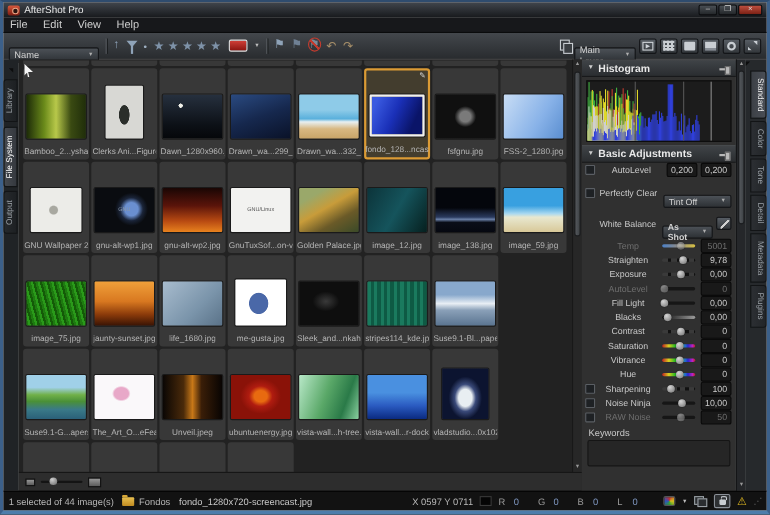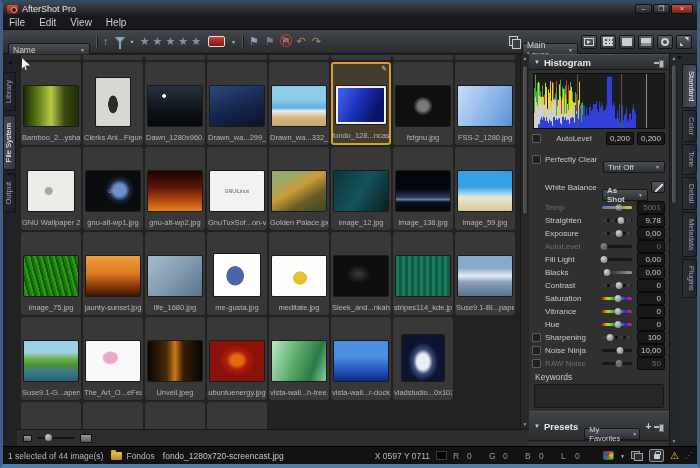--- a/index.html
+++ b/index.html
@@ -102,21 +102,21 @@
   .fold{font-size:6px;color:#cccccc;}
   .pin{margin-left:auto;width:11px;height:9px;position:relative;}
   .pin::before{content:"";position:absolute;right:4px;top:4px;width:6px;height:2px;background:#b8b8b8;}
   .pin::after{content:"";position:absolute;right:0;top:2px;width:3px;height:6px;background:#b8b8b8;border:1px solid #6a6a6a;}
   .hist{flex:0 0 56px;margin:3px 4px;background:#1c1c1c;border:1px solid #0d0d0d;}
   .hist svg{display:block;width:100%;height:100%;}
   .adj-row{flex:0 0 13px;display:flex;align-items:center;padding:0 4px 0 3px;gap:3px;color:#c9c9c9;font-size:8px;}
   .adj-row.disabled .adj-label,.adj-row.disabled .val{color:#6e6e6e;}
   .cbslot{width:10px;flex:0 0 10px;display:flex;}
   .cb{width:9px;height:9px;background:#1e2124;border:1px solid #5a5e63;border-radius:1px;}
-  .adj-label{flex:0 0 auto;text-align:left;white-space:nowrap;}
+  .adj-label{flex:0 0 auto;text-align:center;white-space:nowrap;}
   .lblw{width:52px;flex:0 0 52px;}
   .track{height:3px;flex:1;background:#161616;border-radius:2px;position:relative;margin:0 2px;}
   .track.dash{background:repeating-linear-gradient(90deg,#3a3a3a 0 5px,#111 5px 8px);}
   .track.temp{background:linear-gradient(90deg,#4a80c8,#8a8a8a 45%,#d8c040);}
   .track.rainbow{background:linear-gradient(90deg,#c02020,#d8d020 20%,#20b820 40%,#20c0c0 60%,#2828d0 78%,#c020c0 92%,#c02020);}
   .track.fade{background:linear-gradient(90deg,#0d0d0d,#9a9a9a);}
   .handle{position:absolute;width:7px;height:7px;border-radius:50%;top:-2px;transform:translateX(-50%);
           background:radial-gradient(circle at 35% 30%,#d5d5d5,#8a8a8a 75%);box-shadow:0 0 1px #000;}
   .val{width:28px;flex:0 0 28px;background:#191919;border:1px solid #0a0a0a;border-radius:2px;color:#cccccc;
        font-size:8px;text-align:right;padding:1px 3px 1px 1px;}
@@ -345,24 +345,20 @@
               <div class="thumb" style="background: linear-gradient(rgb(240, 160, 58), rgb(216, 120, 32) 45%, rgb(138, 58, 10) 75%, rgb(58, 20, 4));"></div>
               <div class="fname">jaunty-sunset.jpg</div>
             </div>
             <div class="cell">
               <div class="thumb" style="background: linear-gradient(135deg, rgb(168, 188, 206), rgb(122, 148, 170) 60%, rgb(90, 114, 136));"></div>
               <div class="fname">life_1680.jpg</div>
             </div>
             <div class="cell">
               <div class="thumb" style="background: radial-gradient(38% 46% at 46% 52%, rgb(74, 104, 168) 48%, rgb(255, 255, 255) 52%); width: 46px; height: 42px;"></div>
               <div class="fname">me-gusta.jpg</div>
-            </div>
-            <div class="cell">
-              <div class="thumb" style="background: radial-gradient(28% 36% at 52% 55%, rgb(232, 192, 48) 44%, rgb(253, 253, 251) 48%);"></div>
-              <div class="fname">meditate.jpg</div>
             </div>
             <div class="cell">
               <div class="thumb" style="background: radial-gradient(30% 30% at 45% 45%, rgb(58, 58, 58), rgb(14, 14, 14) 75%);"></div>
               <div class="fname">Sleek_and...nkahn.jpg</div>
             </div>
             <div class="cell">
               <div class="thumb" style="background: repeating-linear-gradient(90deg, rgb(26, 122, 94) 0px, rgb(26, 122, 94) 3px, rgb(14, 90, 68) 3px, rgb(14, 90, 68) 6px);"></div>
               <div class="fname">stripes114_kde.jpg</div>
             </div>
             <div class="cell">
@@ -722,20 +718,25 @@
             <rect x="98" y="33.6" width="1" height="18.4" fill="#2f3fd8"></rect>
             <rect x="99" y="29.5" width="1" height="22.5" fill="#2f3fd8"></rect>
             <rect x="100" y="34.7" width="1" height="17.3" fill="#2f3fd8"></rect>
             <rect x="101" y="37.7" width="1" height="14.3" fill="#2f3fd8"></rect>
             <rect x="43" y="0" width="1" height="52" fill="#565656"></rect>
             <rect x="87" y="0" width="1" height="52" fill="#565656"></rect>
             <rect x="112" y="0" width="1" height="52" fill="#8a8a8a"></rect>
           </svg>
     </div>
 
+    <div class="sect-h">
+      <span class="fold">▼</span>
+      <span>Basic Adjustments</span>
+      <span class="pin"></span>
+    </div>
 
     <div class="adj-row">
       <span class="cbslot">
             <span class="cb"></span>
           </span>
       <span class="adj-label" style="text-align:center;flex:1;">AutoLevel</span>
       <span class="val">0,200</span>
       <span class="val">0,200</span>
     </div>
     <div class="adj-row">
@@ -867,30 +868,20 @@
             <span class="track ">
               <span class="handle" style="left: 55%; opacity: 0.55;"></span>
             </span>
             <span class="val">50</span>
           </div>
         </div>
 
     <div class="kw-label">Keywords</div>
     <div class="kw-box"></div>
 
-    <div class="sect-h">
-      <span class="fold">▼</span>
-      <span>Presets</span>
-      <span class="dd dd-fav" style="margin-left:2px;">
-        <span>My Favorites</span>
-        <span class="dda">▼</span>
-      </span>
-      <span class="addbtn">+</span>
-      <span class="pin" style="margin-left:0;"></span>
-    </div>
   </div>
 
   <div class="pscroll">
     <span class="arr">▲</span>
     <span class="pthumb"></span>
     <span class="arr down">▼</span>
   </div>
 
   <div class="righttabs" id="righttabs">
     <span class="rt-pointer"></span>

